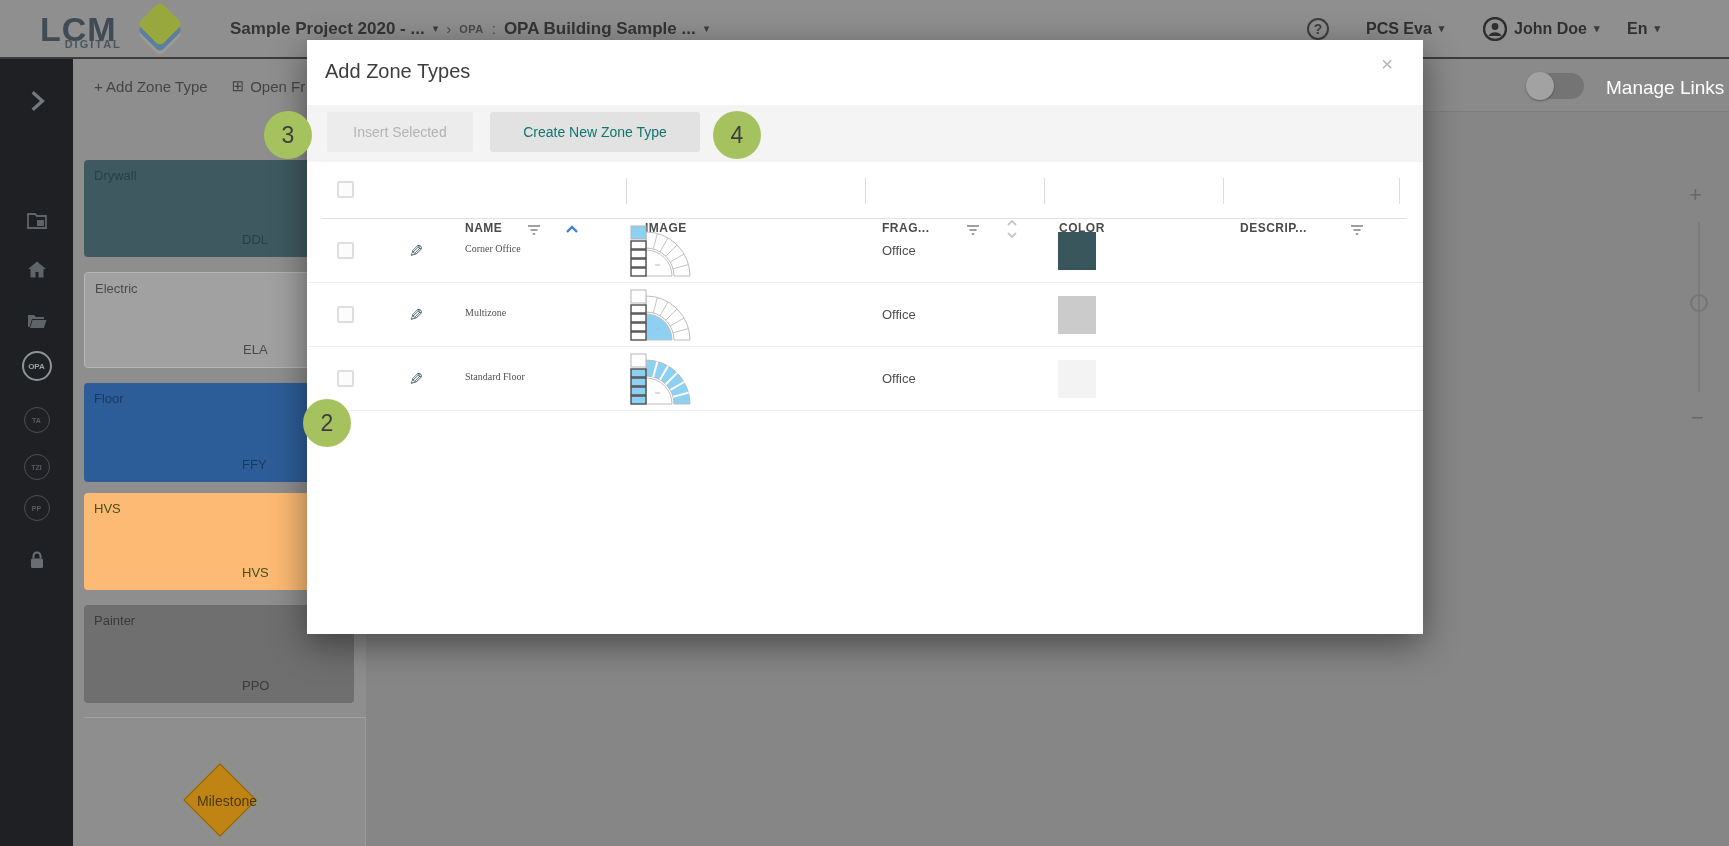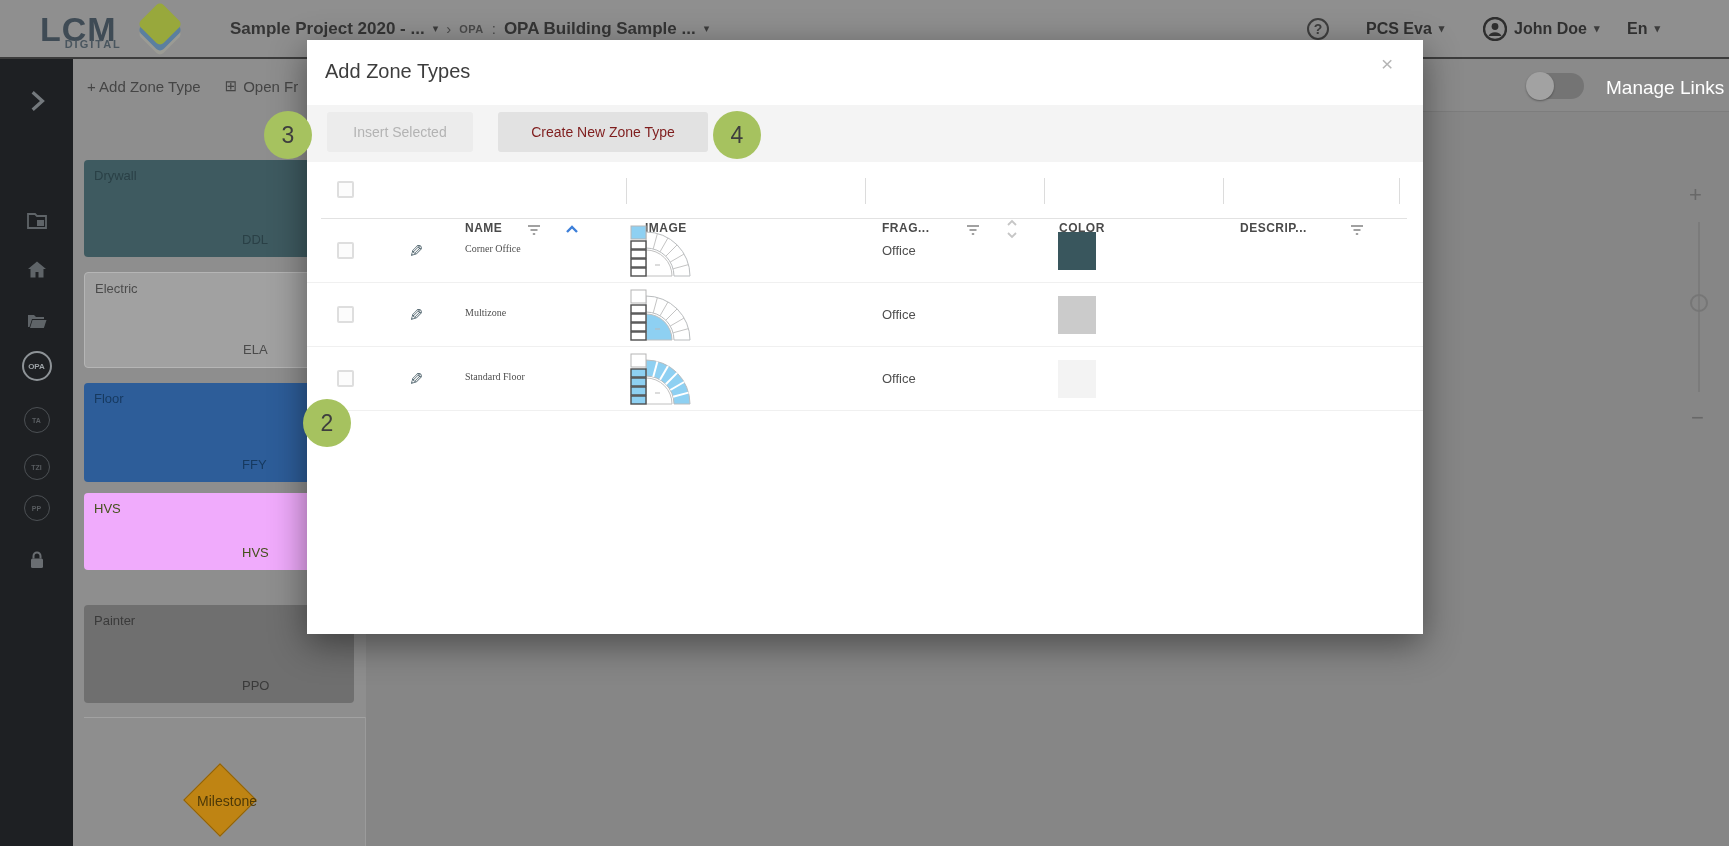--- a/index.html
+++ b/index.html
@@ -29,21 +29,21 @@
 
   
   #sidebar { left:0; top:59px; width:73px; height:787px; background:#1e2023; z-index:3; }
   .side-item { position:absolute; left:0; width:73px; height:30px; display:flex; align-items:center; justify-content:center; }
   .ring-badge { border-radius:50%; display:flex; align-items:center; justify-content:center; font-weight:bold; }
   .rb-dim { width:26px; height:26px; border:1.5px solid #4c5054; color:#595d61; font-size:7px; }
   .rb-active { width:30px; height:30px; border:2px solid #8e9397; color:#9da2a6; font-size:8px; }
 
   
   #panel { left:73px; top:59px; width:293px; height:787px; background:#8e8e8e; z-index:1; }
-  .panel-toolbar { position:absolute; left:0; top:0; width:293px; height:54px; display:flex; align-items:center; gap:24px; padding-left:14px; color:#454545; font-size:15px; }
+  .panel-toolbar { position:absolute; left:0; top:0; width:293px; height:54px; display:flex; align-items:center; gap:24px; padding-left:21px; color:#454545; font-size:15px; }
   .pt-item { display:flex; align-items:center; gap:6px; white-space:nowrap; }
   .trades-head { position:absolute; left:15px; top:122px; display:flex; align-items:center; gap:10px; color:#555; }
   .trades-head .radio { font-size:14px; color:#565656; }
   .trades-head .lbl { font-size:13px; letter-spacing:2px; font-weight:bold; color:#585858; }
   .trade-card { position:absolute; left:11px; width:270px; border-radius:4px; font-size:13px;padding-left:35px; }
   .trade-card .tname { position:absolute; left:10px; top:8px; }
   .trade-card .tcode { position:absolute; left:158px; bottom:10px; }
   #panel-divider { left:84px; top:717px; width:281px; height:1px; background:#a2a2a2; z-index:1; }
   #panel-vline { left:365px; top:717px; width:1px; height:129px; background:#9b9b9b; z-index:1; }
 
@@ -60,21 +60,21 @@
   #milestone { left:194px; top:774px; width:52px; height:52px; background:#bf8413; border:1px solid #8f6208; transform:rotate(45deg); z-index:1; }
   #milestone-label { left:183px; top:793px; width:74px; text-align:right; font-size:14px; font-weight:normal; color:#4d3908; z-index:2; }
 
   
   #modal { left:307px; top:40px; width:1116px; height:594px; background:#fff; box-shadow:0 10px 34px rgba(0,0,0,.45); z-index:5; }
   #modal-title { position:absolute; left:18px; top:20px; font-size:20px; color:#3d3d3d; }
   #modal-close { position:absolute; left:1074px; top:12px; font-size:21px; color:#b5b5b5; cursor:pointer; }
   #modal-toolbar { position:absolute; left:0; top:65px; width:1116px; height:57px; background:#f4f4f4; }
   .mbtn { position:absolute; top:72px; height:40px; border:none; border-radius:3px; font-size:14px; font-family:inherit; }
   #btn-insert { left:20px; width:146px; background:#ececec; color:#b3b3b3; }
-  #btn-create { left:183px; width:210px; background:#e2e2e2; color:#7f1d1d;margin-left:8px; }
+  #btn-create { left:183px; width:210px; background:#e2e2e2; color:#0f766e; }
 
   .colhead { position:absolute; top:181px; font-size:12px; font-weight:bold; letter-spacing:.5px; color:#4a4a4a; }
   .coldiv { position:absolute; top:138px; width:1px; height:26px; background:#dcdcdc; }
   #thead-border { position:absolute; left:14px; top:178px; width:1086px; height:1px; background:#e2e2e2; }
   .cb { position:absolute; width:17px; height:17px; border:2px solid #dedede; border-radius:2px; background:#fcfcfc; }
   .filter-ic, .sort-ic, .caret-ic { position:absolute; }
 
   .trow { position:absolute; left:0; width:1116px; height:64px; border-bottom:1px solid #f0f0f0; }
   .trow .cb { left:30px; top:23px; }
   .pencil { position:absolute; left:102px; top:22px; font-size:17px; color:#455a64; transform:scaleX(-1); }
@@ -194,21 +194,21 @@
         <span class="tcode">DDL</span>
       </div>
       <div class="trade-card" style="top: 213px; height: 96px; background: rgb(161, 161, 161); color: rgb(75, 75, 75); border: 1px solid rgb(181, 181, 181);">
         <span class="tname">Electric</span>
         <span class="tcode">ELA</span>
       </div>
       <div class="trade-card" style="top: 324px; height: 99px; background: rgb(45, 93, 153); color: rgb(22, 57, 95);">
         <span class="tname">Floor</span>
         <span class="tcode">FFY</span>
       </div>
-      <div class="trade-card" style="top: 434px; height: 77px; background: #f0abfc; color: rgb(68, 81, 28);">
+      <div class="trade-card" style="top: 434px; height: 97px; background: #fdba74; color: rgb(68, 81, 28);">
         <span class="tname">HVS</span>
         <span class="tcode">HVS</span>
       </div>
       <div class="trade-card" style="top: 546px; height: 98px; background: rgb(111, 111, 111); color: rgb(58, 58, 58);">
         <span class="tname">Painter</span>
         <span class="tcode">PPO</span>
       </div>
     </div>
 </div>
 <div class="abs" id="panel-divider"></div>

